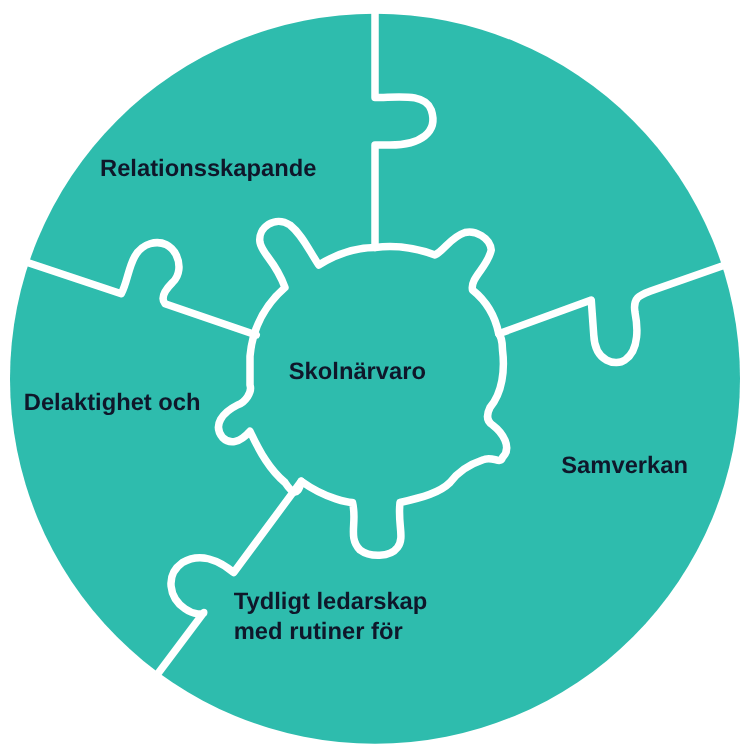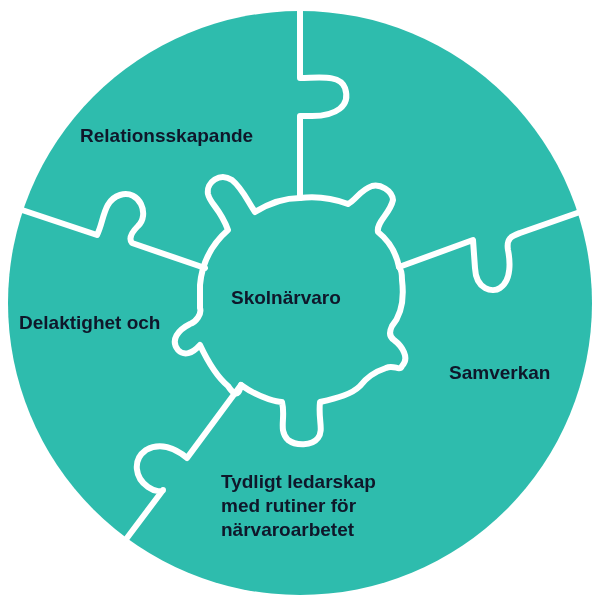--- a/index.html
+++ b/index.html
@@ -71,24 +71,23 @@
     <span>Relationsskapande</span>
   </div>
 
   <div class="lbl" style="left:335px; top:124px;">
   </div>
 
   <div class="lbl" style="left:449px; top:361px;">
     <span>Samverkan</span>
   </div>
 
-  <div class="lbl" style="left:187px; top:470px;margin-left:34px;">
+  <div class="lbl" style="left:187px; top:470px;">
     <span>Tydligt ledarskap</span>
     <span>med rutiner för</span>
-    <span>närvaroarbetet</span>
   </div>
 
   <div class="lbl" style="left:19px; top:290px;margin-top:21px;">
     <span>Delaktighet och</span>
   </div>
 
   <div class="lbl" style="left:231px; top:286px;">
     <span>Skolnärvaro</span>
   </div>
 </div>

